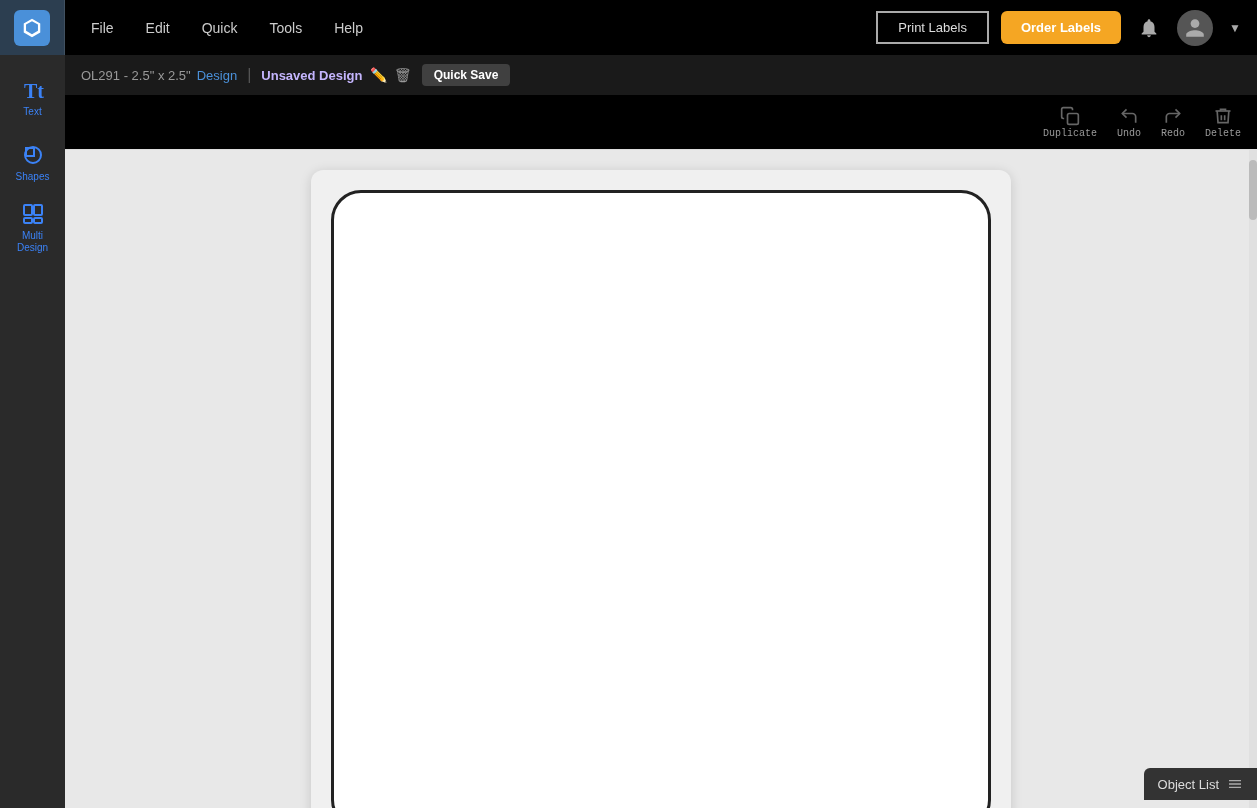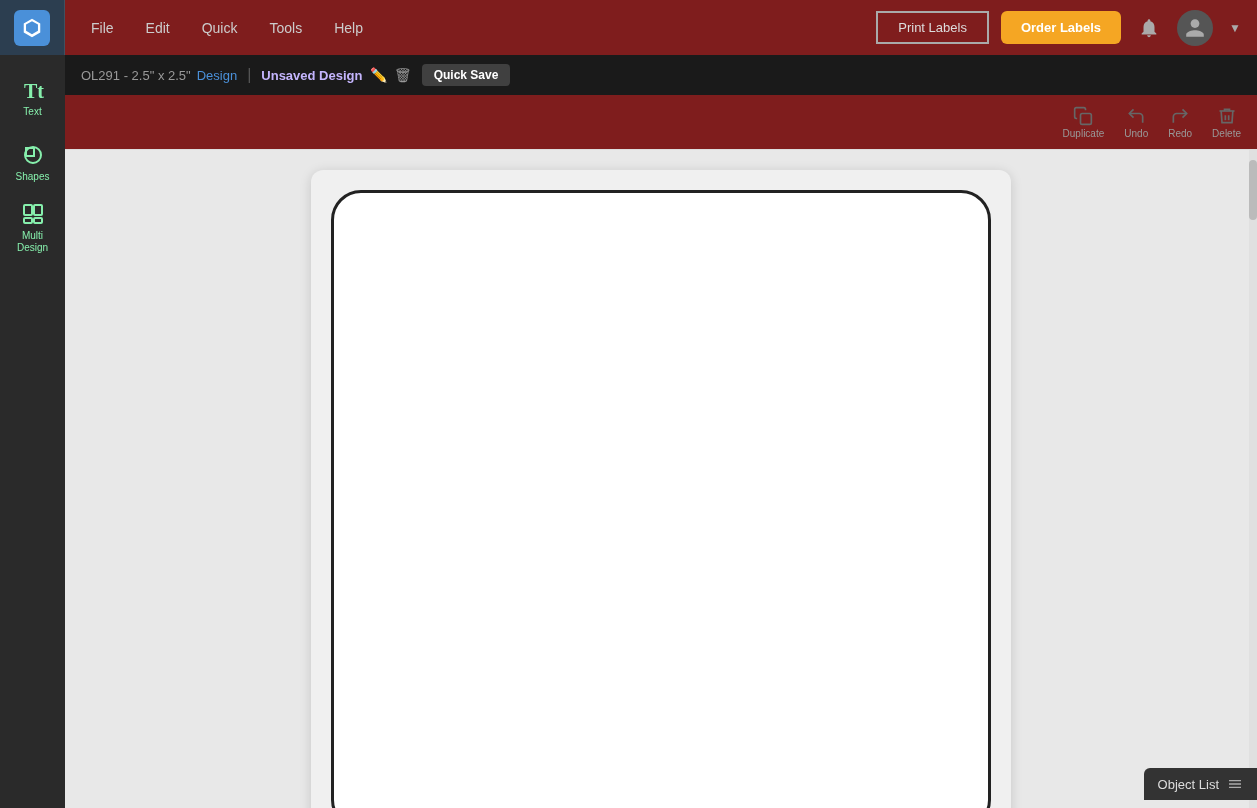--- a/index.html
+++ b/index.html
@@ -1,21 +1,21 @@
 <!DOCTYPE html>
 <html><head>
   <meta charset="utf-8">
   <style>
     * { margin: 0; padding: 0; box-sizing: border-box; }
     body { width: 1257px; height: 808px; overflow: hidden; font-family: -apple-system, BlinkMacSystemFont, 'Segoe UI', sans-serif; background: #e8e8e8; }
 
     
     .top-nav {
       position: fixed; top: 0; left: 0; right: 0; height: 55px;
-      background: #7f1d1d; display: flex; align-items: center; z-index: 100;
+      background: #000000; display: flex; align-items: center; z-index: 100;
     }
     .logo-area {
       width: 65px; height: 55px; background: #2c3e50;
       display: flex; align-items: center; justify-content: center;
       border-right: 1px solid rgba(255,255,255,0.1);
     }
     .logo-icon {
       width: 36px; height: 36px; background: #4a90d9;
       border-radius: 6px; display: flex; align-items: center; justify-content: center;
     }
@@ -61,41 +61,41 @@
     .info-bar-trash-icon { color: #999; font-size: 14px; margin-left: 6px; cursor: pointer; }
     .btn-quick-save {
       background: #404040; border: none; color: white;
       padding: 4px 12px; border-radius: 4px; font-size: 12px; cursor: pointer;
       font-weight: 600; margin-left: 10px; text-align: center;
     }
 
     
     .toolbar {
       position: fixed; top: 95px; left: 65px; right: 0; height: 55px;
-      background: #7f1d1d; border-bottom: 1px solid #ddd;
+      background: #000000; border-bottom: 1px solid #ddd;
       display: flex; align-items: center; justify-content: flex-end;
-      padding: 5px 16px; gap: 20px; z-index: 98;
+      padding: 5px 16px; gap: 20px; z-index: 98; font-family: Liberation Mono, monospace;
     }
     .toolbar-action {
       display: flex; flex-direction: column; align-items: center;
       gap: 2px; cursor: pointer; color: #666;
     }
     .toolbar-action svg { width: 20px; height: 20px; }
     .toolbar-action span { font-size: 10px; color: #999; }
 
     
     .sidebar {
       position: fixed; top: 55px; left: 0; bottom: 0; width: 65px;
       background: #2a2a2a; display: flex; flex-direction: column; align-items: center;
       padding-top: 10px; gap: 0; z-index: 100;
     }
     .sidebar-item {
       width: 65px; height: 65px; display: flex; flex-direction: column;
       align-items: center; justify-content: center; gap: 4px;
-      cursor: pointer; color: #86efac; transition: background 0.2s;
+      cursor: pointer; color: #3b82f6; transition: background 0.2s;
     }
     .sidebar-item svg { width: 24px; height: 24px; }
     .sidebar-item span { font-size: 10px; text-align: center; line-height: 1.2; }
 
     
     .main-area {
       position: fixed; top: 150px; left: 65px; right: 0; bottom: 0;
       background: #e8e8e8; overflow: auto; display: flex;
       align-items: flex-start; justify-content: center; padding: 20px;
     }

